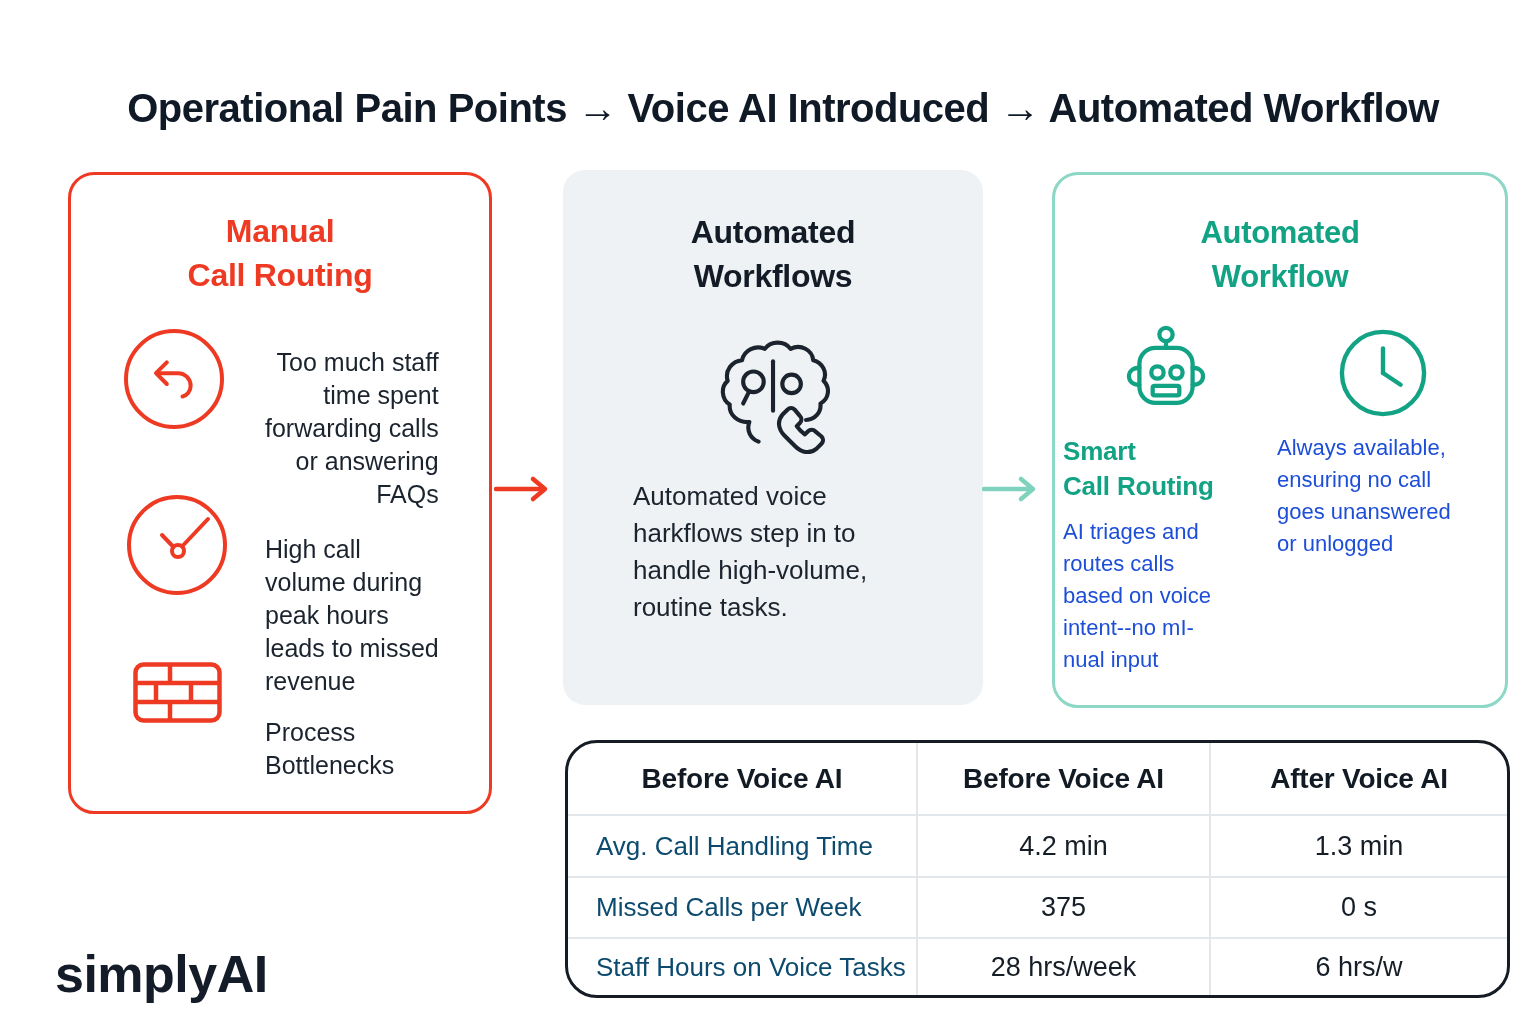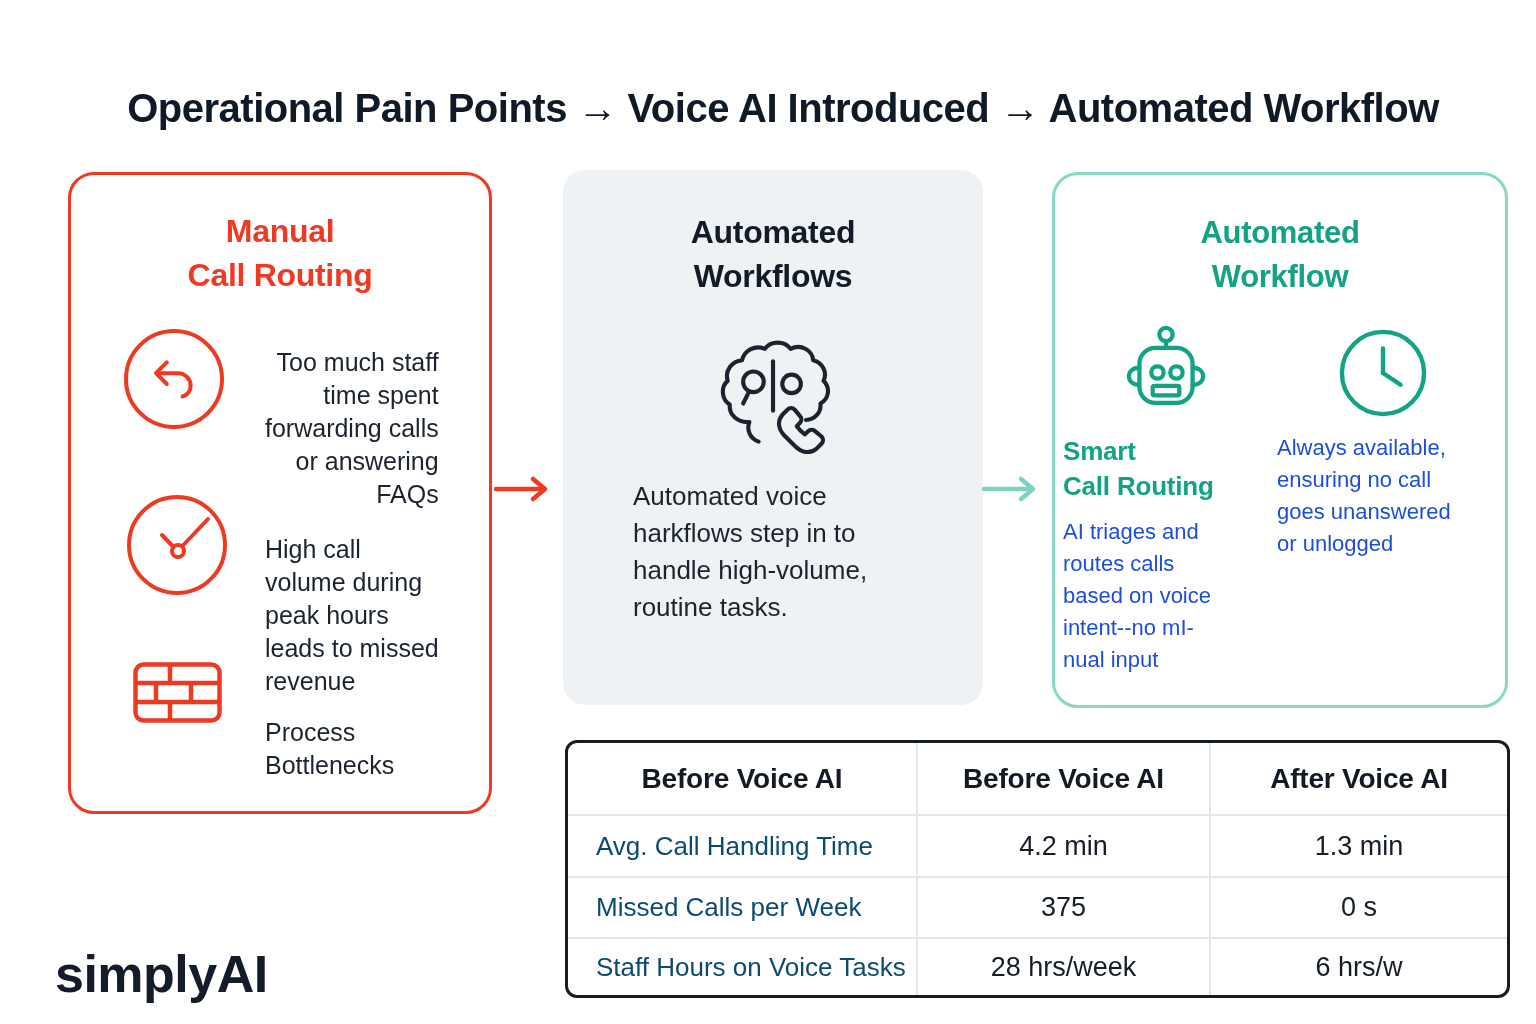--- a/index.html
+++ b/index.html
@@ -69,21 +69,21 @@
   .f-desc{margin:12px 0 0 0;font-size:22px;line-height:32px;color:#1d4ed8;}
 
   
   .arrow{position:absolute;top:475px;}
   .arrow-red{left:494px;}
   .arrow-teal{left:982px;}
 
   
   .table{
     position:absolute;left:565px;top:740px;width:945px;height:258px;box-sizing:border-box;
-    background:#ffffff;border:3px solid #161C24;border-radius:12px;overflow:hidden;
+    background:#ffffff;border:3px solid #161C24;border-radius:32px;overflow:hidden;
     display:grid;grid-template-columns:350fr 293fr 296fr;grid-template-rows:73px 62px 61px 1fr;
   }
   .cell{
     display:flex;align-items:center;box-sizing:border-box;
     border-right:2px solid #E1E7EA;border-bottom:2px solid #E1E7EA;
   }
   .cell.last-col{border-right:none;}
   .cell.last-row{border-bottom:none;}
   .th{justify-content:center;font-size:28px;font-weight:800;color:#121A24;letter-spacing:-0.2px;}
   .td-label{padding-left:28px;font-size:26px;color:#0c4a6e;}

